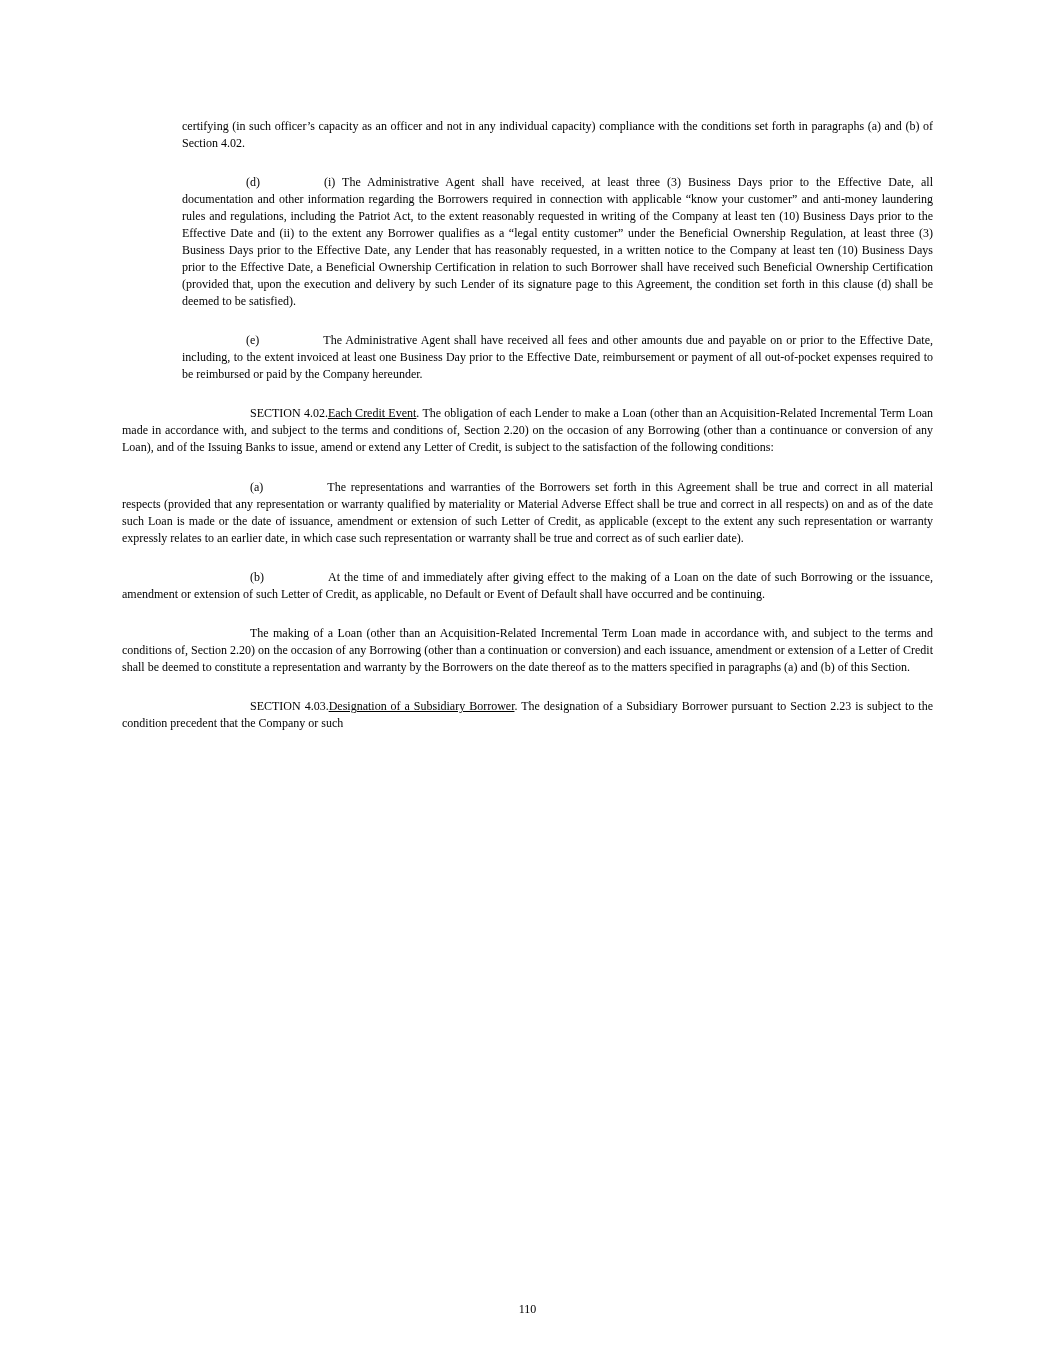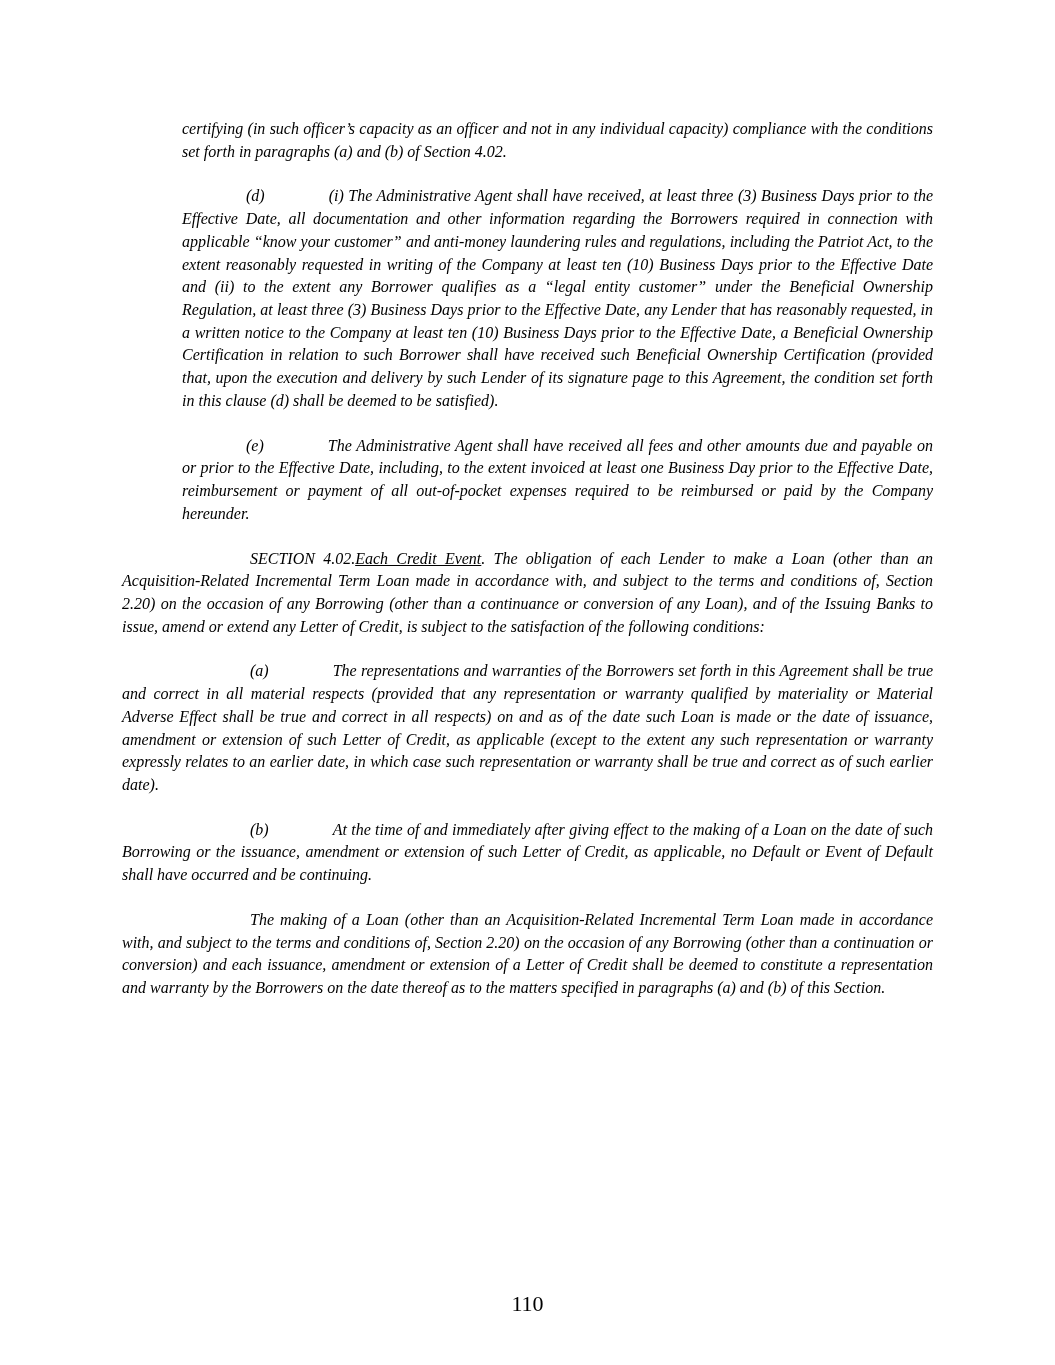--- a/index.html
+++ b/index.html
@@ -14,26 +14,25 @@
     color: #000000;
   }
   .page {
     position: relative;
     width: 1055px;
     min-height: 1365px;
     box-sizing: border-box;
     padding: 118px 122px 40px 122px;
   }
   .para {
-    font-size: 16px;
+    font-size: 12px;
     line-height: 1.42;
     text-align: justify;
     margin: 0 0 22px 0;
     hyphens: none;
-    font-style: italic;
   }
   .para.last {
     margin-bottom: 0;
   }
   
   .indent-block {
     margin-left: 60px;
     margin-right: 0;
   }
   .tab-lg {
@@ -46,21 +45,21 @@
   .u {
     text-decoration: underline;
     margin-top: 8px;
   }
   .page-number {
     position: absolute;
     left: 0;
     right: 0;
     bottom: 48px;
     text-align: center;
-    font-size: 22px;
+    font-size: 12px;
     font-family: "Liberation Serif", "DejaVu Serif", serif;
   }
   .blk-indent {
     text-indent: 64px;
   }
 </style>
 </head>
 <body>
 
 <div class="page">
@@ -85,16 +84,19 @@
   </p>
 
   <p class="para">
     <span class="lead-short">(b)</span><span class="tab-lg"></span><span>At the time of and immediately after giving effect to the making of a Loan on the date of such Borrowing or the issuance, amendment or extension of such Letter of Credit, as applicable, no Default or Event of Default shall have occurred and be continuing.</span>
   </p>
 
   <p class="para">
     <span class="lead-short"></span><span>The making of a Loan (other than an Acquisition-Related Incremental Term Loan made in accordance with, and subject to the terms and conditions of, Section 2.20) on the occasion of any Borrowing (other than a continuation or conversion) and each issuance, amendment or extension of a Letter of Credit shall be deemed to constitute a representation and warranty by the Borrowers on the date thereof as to the matters specified in paragraphs (a) and (b) of this Section.</span>
   </p>
 
+  <p class="para last">
+    <span class="lead-short">SECTION 4.03.</span><span class="u">Designation of a Subsidiary Borrower</span><span>.  The designation of a Subsidiary Borrower pursuant to Section 2.23 is subject to the condition precedent that the Company or such</span>
+  </p>
 
   <div class="page-number">110</div>
 
 </div>
 
 </body></html>

